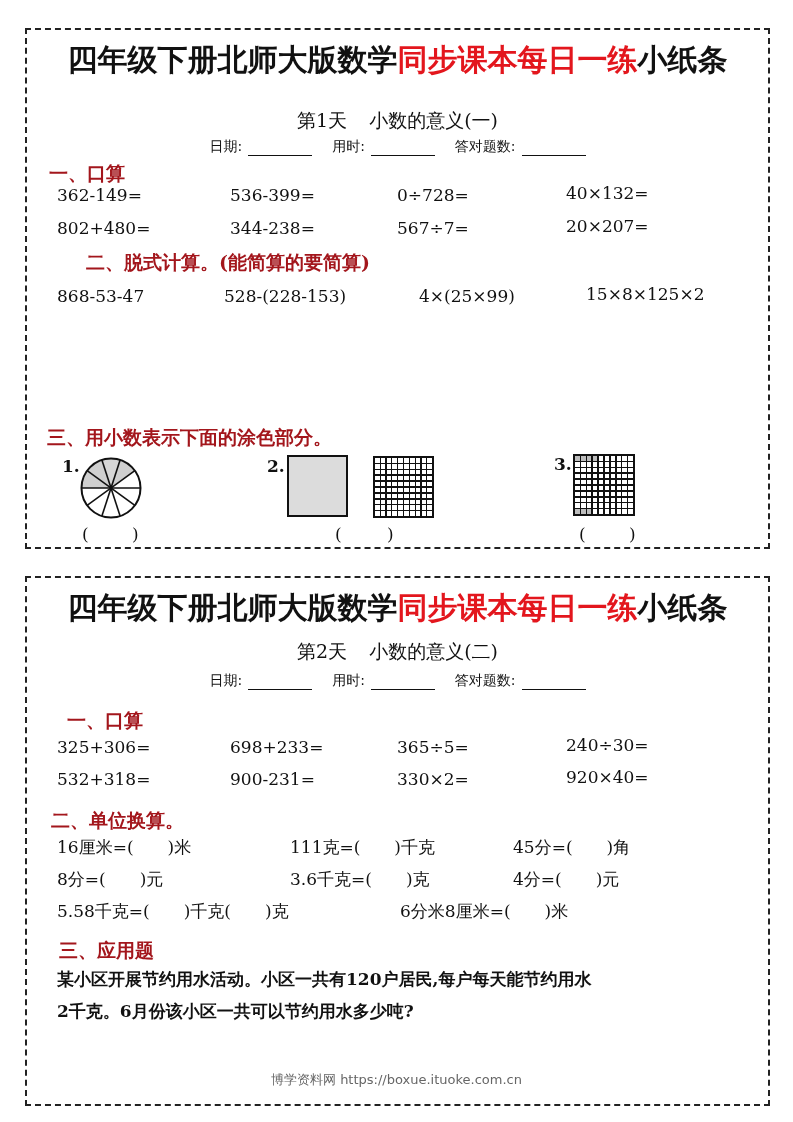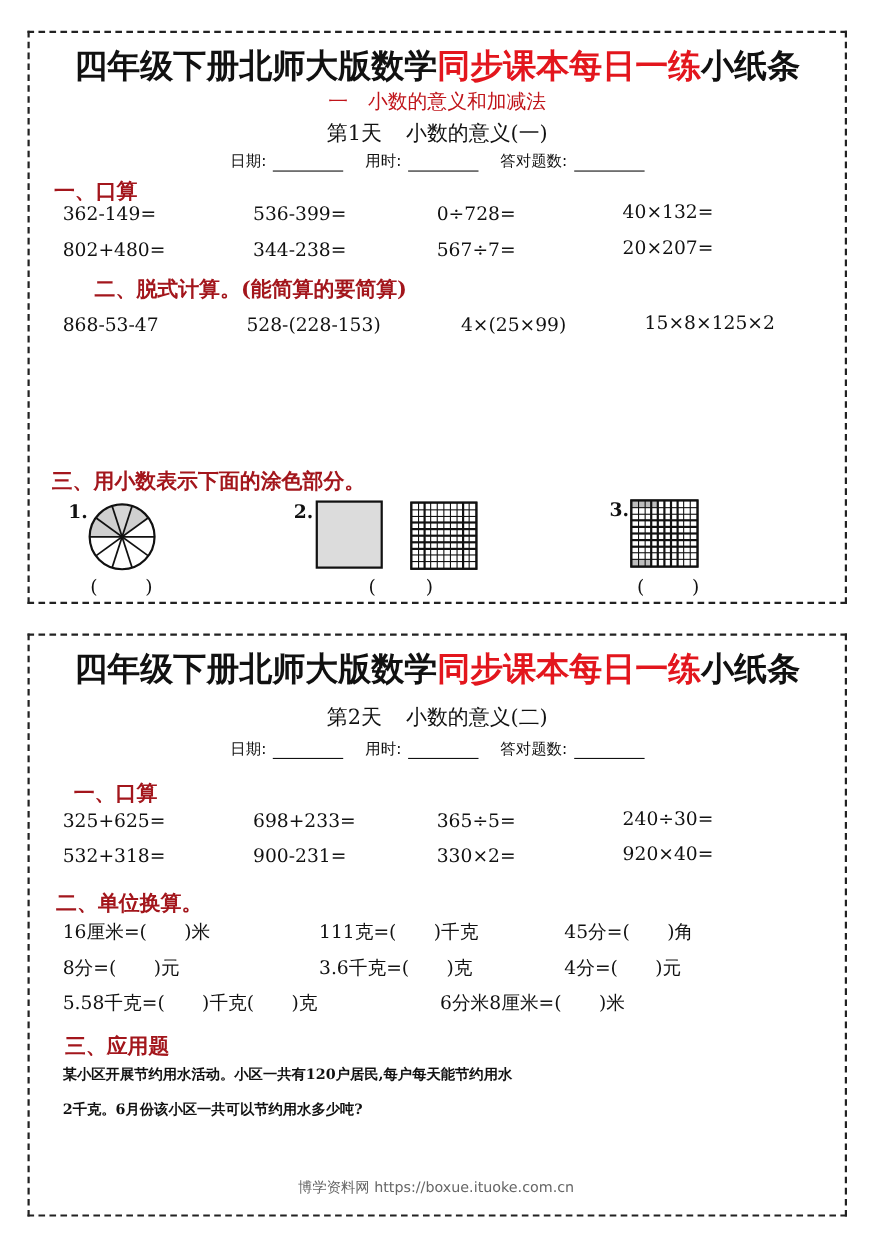--- a/index.html
+++ b/index.html
@@ -36,21 +36,21 @@
   }
   .meta .blank {
     display: inline-block; width: 64px; border-bottom: 1.5px solid #111; margin: 0 20px 0 6px; height: 14px; vertical-align: bottom;
   }
   .meta .blank:last-child { margin-right: 0; }
   .heading {
     position: absolute; color: #a3161c; font-size: 19px; font-weight: bold; white-space: nowrap;
   }
   .row { position: absolute; font-size: 17px; white-space: nowrap; }
   .cell { position: absolute; white-space: nowrap; }
-  .text-line { position: absolute; font-size: 13px; white-space: nowrap; text-align: center; }
+  .text-line { position: absolute; font-size: 17px; white-space: nowrap; text-align: center; }
   .fig-num { position: absolute; font-weight: bold; font-size: 17px; }
   .paren { position: absolute; font-size: 17px; }
   .grid {
     position: absolute; box-sizing: border-box; border: 2px solid #111;
     display: grid; grid-template-columns: repeat(10, 1fr); grid-template-rows: repeat(10, 1fr);
     background: #111; gap: 1.3px; padding: 0;
   }
   .grid div { background: #fff; }
   .grid div.shade { background: #bdbdbd; }
   .solid {
@@ -60,23 +60,20 @@
     position: absolute; left: 0; right: 0; top: 1071px; text-align: center;
     font-family: "DejaVu Sans", sans-serif; font-size: 13px; color: #666;
   }
 </style>
 </head>
 <body>
 
 <div class="card" id="card1">
   <div class="title" style="top:10px;">
     <span>四年级下册北师大版数学</span><span class="red">同步课本每日一练</span><span>小纸条</span>
-  </div>
-  <div class="unit" style="top:50px;">
-    <span>一</span><span>小数的意义和加减法</span>
   </div>
   <div class="day" style="top:78px;">
     <span>第1天</span><span>小数的意义(一)</span>
   </div>
   <div class="meta" style="top:108px;">
     <span>日期:</span><span class="blank"></span><span>用时:</span><span class="blank"></span><span>答对题数:</span><span class="blank"></span>
   </div>
 
   <div class="heading" style="left:22px; top:131px;">一、口算</div>
   <div class="row" style="left:30px; top:155px;">
@@ -339,21 +336,21 @@
   </div>
   <div class="day" style="top:61px;">
     <span>第2天</span><span>小数的意义(二)</span>
   </div>
   <div class="meta" style="top:94px;">
     <span>日期:</span><span class="blank"></span><span>用时:</span><span class="blank"></span><span>答对题数:</span><span class="blank"></span>
   </div>
 
   <div class="heading" style="left:40px; top:130px;">一、口算</div>
   <div class="row" style="left:30px; top:159px;">
-    <span class="cell" style="left:0;">325+625=</span>
+    <span class="cell" style="left:0;">325+306=</span>
     <span class="cell" style="left:173px;">698+233=</span>
     <span class="cell" style="left:340px;">365÷5=</span>
     <span class="cell" style="left:509px; top:-2px;">240÷30=</span>
   </div>
   <div class="row" style="left:30px; top:191px;">
     <span class="cell" style="left:0;">532+318=</span>
     <span class="cell" style="left:173px;">900-231=</span>
     <span class="cell" style="left:340px;">330×2=</span>
     <span class="cell" style="left:509px; top:-2px;">920×40=</span>
   </div>

